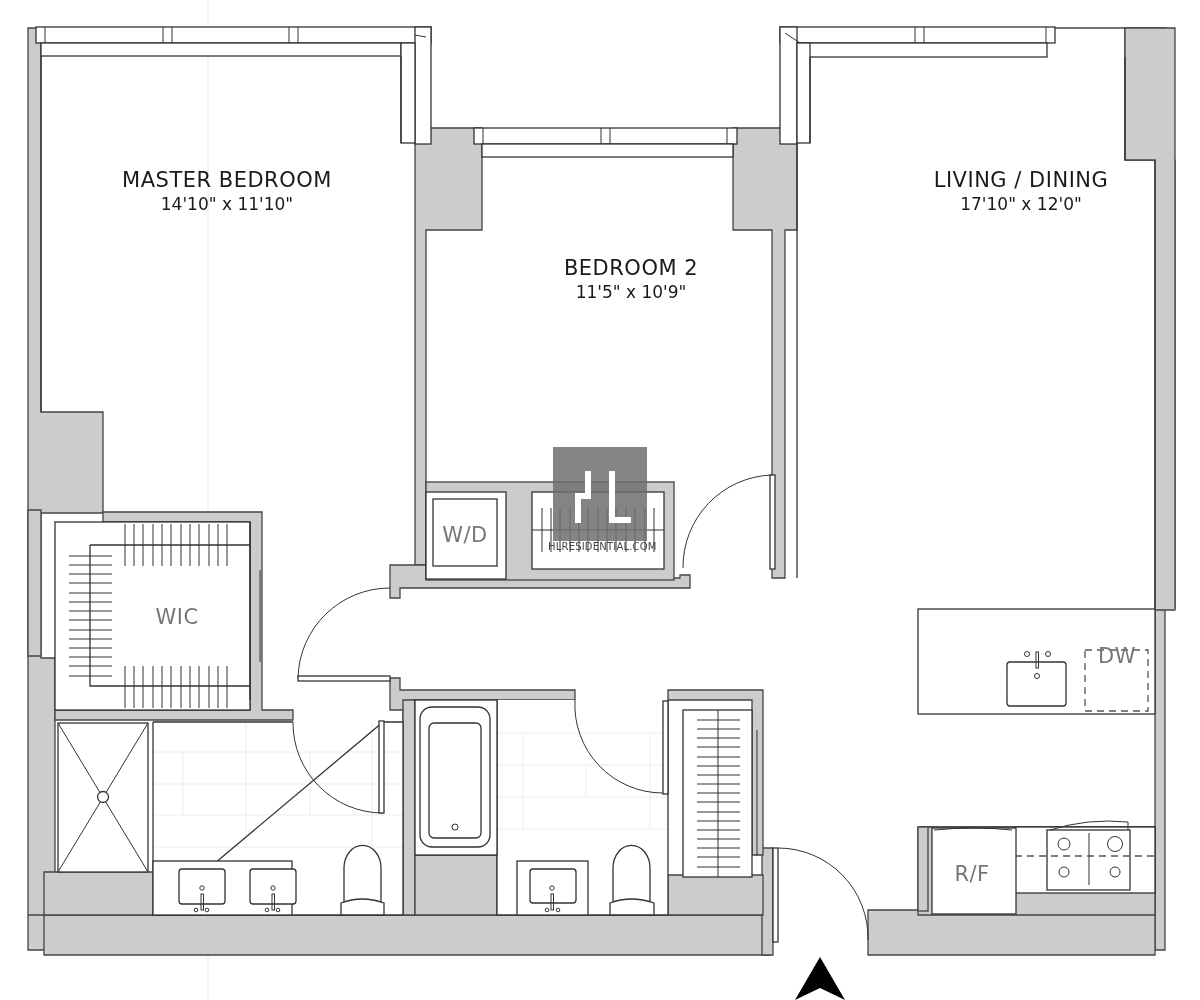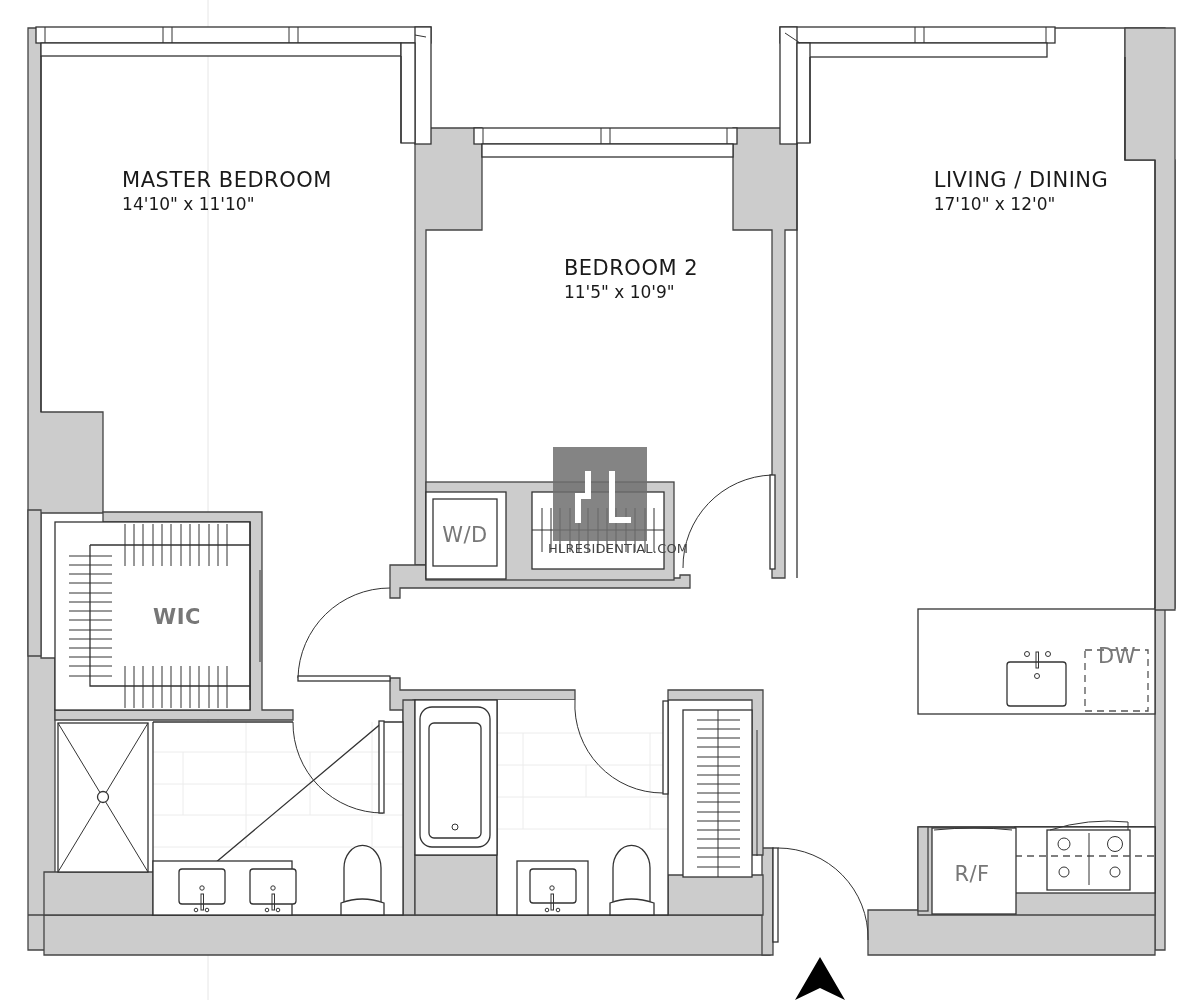--- a/index.html
+++ b/index.html
@@ -5,26 +5,26 @@
   html, body { margin: 0; padding: 0; background: #ffffff; }
   body { width: 1200px; height: 1000px; overflow: hidden; position: relative; font-family: "DejaVu Sans", "Liberation Sans", sans-serif; }
   #plan { position: absolute; left: 0; top: 0; width: 1200px; height: 1000px; }
   .wall { fill: #cccccc; stroke: #444444; stroke-width: 1.3; }
   .line { fill: none; stroke: #333333; stroke-width: 1.3; }
   .thin { fill: none; stroke: #333333; stroke-width: 1; }
   .white { fill: #ffffff; stroke: #333333; stroke-width: 1.3; }
   .dash { fill: none; stroke: #555555; stroke-width: 1.3; stroke-dasharray: 7 5; }
   .tile { fill: none; stroke: #ececec; stroke-width: 1; }
   .guide { stroke: #e6e6e6; stroke-width: 1; }
-  .label { position: absolute; color: #1a1a1a; white-space: nowrap; transform: translateX(-50%); }
+  .label { position: absolute; text-align: center; color: #1a1a1a; white-space: nowrap; transform: translateX(-50%); }
   .room-name { font-size: 21px; letter-spacing: 0.5px; line-height: 24px; }
   .room-dim { font-size: 17px; line-height: 20px; margin-top: 2px; }
   .fixture-label { position: absolute; transform: translate(-50%, -50%); color: #777777; font-size: 21px; letter-spacing: 0.5px; }
   .watermark { position: absolute; left: 553px; top: 447px; width: 94px; height: 94px; background: rgba(110,110,110,0.85); }
-  .watermark-text { position: absolute; left: 548px; top: 541px; width: 104px; text-align: center; font-size: 13px; color: #444444; letter-spacing: 0.2px; }
+  .watermark-text { position: absolute; left: 548px; top: 541px; width: 104px; text-align: center; font-size: 10px; color: #444444; letter-spacing: 0.2px; }
 </style>
 </head>
 <body>
 
 <svg id="plan" viewBox="0 0 1200 1000" xmlns="http://www.w3.org/2000/svg">
 
   <line class="guide" x1="208" y1="0" x2="208" y2="1000"></line>
 
   <g>
 
@@ -314,21 +314,21 @@
 </div>
 <div class="label" style="left:605px; top:256px;margin-left:26px;">
   <div class="room-name">BEDROOM 2</div>
   <div class="room-dim">11'5" x 10'9"</div>
 </div>
 <div class="label" style="left:1021px; top:168px;">
   <div class="room-name">LIVING / DINING</div>
   <div class="room-dim">17'10" x 12'0"</div>
 </div>
 
-<div class="fixture-label" style="left:177px; top:617px;font-weight:bold;">WIC</div>
+<div class="fixture-label" style="left:177px; top:617px;">WIC</div>
 <div class="fixture-label" style="left:465px; top:535px;">W/D</div>
 <div class="fixture-label" style="left:1117px; top:656px;">DW</div>
 <div class="fixture-label" style="left:972px; top:874px;">R/F</div>
 
 <div class="watermark">
   <svg width="94" height="94" viewBox="0 0 94 94">
     <path d="M32,24 L38,24 L38,52 L28,52 L28,76 L22,76 L22,46 L32,46 Z" fill="#ffffff"></path>
     <path d="M56,24 L62,24 L62,70 L78,70 L78,76 L56,76 Z" fill="#ffffff"></path>
   </svg>
 </div>

